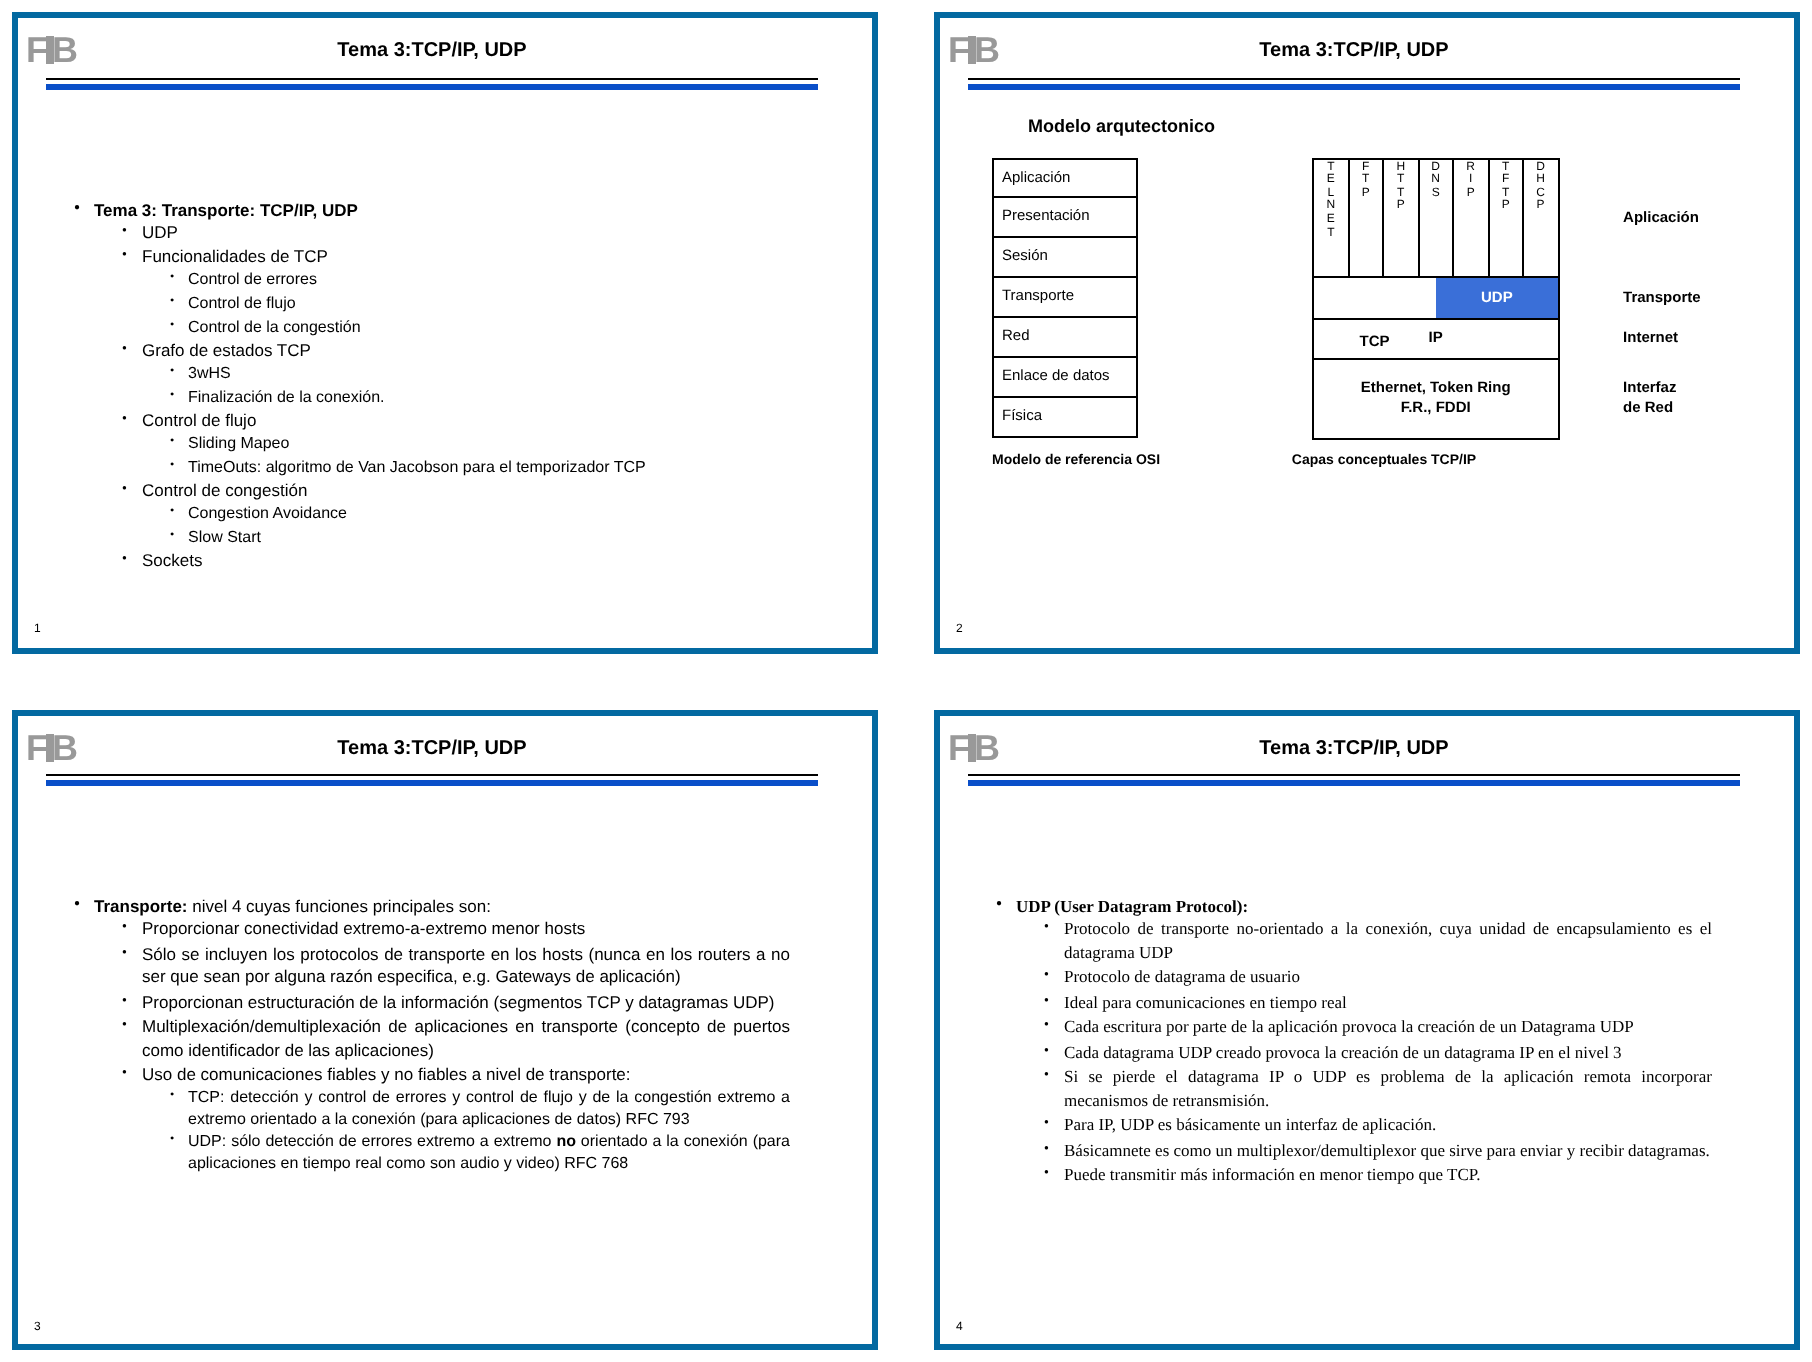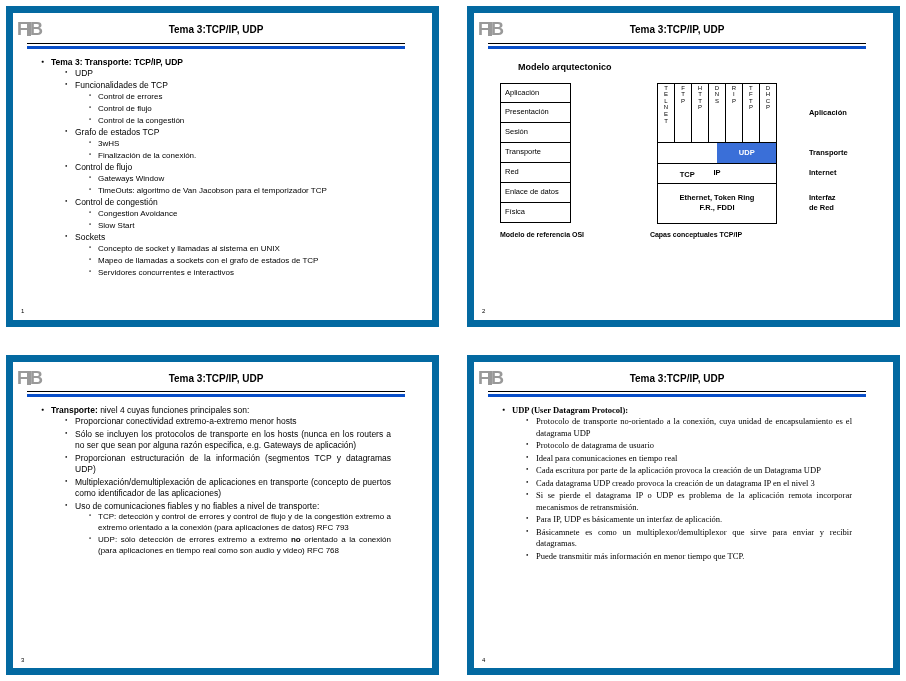--- a/index.html
+++ b/index.html
@@ -8,21 +8,21 @@
     font-family: Arial, Helvetica, sans-serif;
     width: 906px;
     height: 681px;
     display: grid;
     grid-template-columns: 1fr 1fr;
     grid-template-rows: 1fr 1fr;
     gap: 28px;
     padding: 6px 6px;
   }
   .slide {
-    border: 7px solid #0369a1;
+    border: 3px solid #0369a1;
     background: #fff;
     position: relative;
     padding: 6px 23px 14px 10px;
     font-size: 8.5px;
     line-height: 1.35;
     overflow: hidden;
   }
   .logo {
     position: absolute;
     top: 4px; left: 4px;
@@ -48,21 +48,21 @@
   }
   .hr-double::before, .hr-double::after {
     content: "";
     position: absolute;
     left: 0; right: 0;
   }
   .hr-double::before { top:0; height:1px; background:#000; }
   .hr-double::after  { top:3px; height:3px; background:#0a4fc9; }
   .content { padding: 2px 6px 0 18px; }
   ul { list-style: none; padding-left: 0; }
-  .lvl0 > li { position: relative; padding-left: 10px; margin-bottom: 2px;}
+  .lvl0 > li { position: relative; padding-left: 10px; margin-bottom: 2px; margin-top: 47px;}
   .lvl0 > li::before { content:"●"; position:absolute; left:0; top:0; font-size:5px; line-height:1.8;}
   .lvl1 { padding-left: 14px; }
   .lvl1 > li { position: relative; padding-left: 10px; margin-bottom: 1px;}
   .lvl1 > li::before { content:"●"; position:absolute; left:0; top:0; font-size:4px; line-height:2;}
   .lvl2 { padding-left: 14px; }
   .lvl2 > li { position: relative; padding-left: 9px; margin-bottom: 1px; font-size:8px;}
   .lvl2 > li::before { content:"●"; position:absolute; left:0; top:0; font-size:3.5px; line-height:2.2;}
   .slidenum { position:absolute; bottom:4px; left:8px; font-size:6px; }
   .justify { text-align: justify; }
 
@@ -111,36 +111,31 @@
             </ul>
           </li>
           <li><span>Grafo de estados TCP</span>
             <ul class="lvl2">
               <li>3wHS</li>
               <li>Finalización de la conexión.</li>
             </ul>
           </li>
           <li><span>Control de flujo</span>
             <ul class="lvl2">
-              <li>Gateways Window</li>
+              <li>Sliding Mapeo</li>
               <li>TimeOuts: algoritmo de Van Jacobson para el temporizador TCP</li>
             </ul>
           </li>
           <li><span>Control de congestión</span>
             <ul class="lvl2">
               <li>Congestion Avoidance</li>
               <li>Slow Start</li>
             </ul>
           </li>
           <li><span>Sockets</span>
-            <ul class="lvl2">
-              <li>Concepto de socket y llamadas al sistema en UNIX</li>
-              <li>Mapeo de llamadas a sockets con el grafo de estados de TCP</li>
-              <li>Servidores concurrentes e interactivos</li>
-            </ul>
           </li>
         </ul>
       </li>
     </ul>
   </div>
   <div class="slidenum">1</div>
 </div>
 
 <div class="slide">
   <div class="logo">F<span class="bar"></span>B</div>

